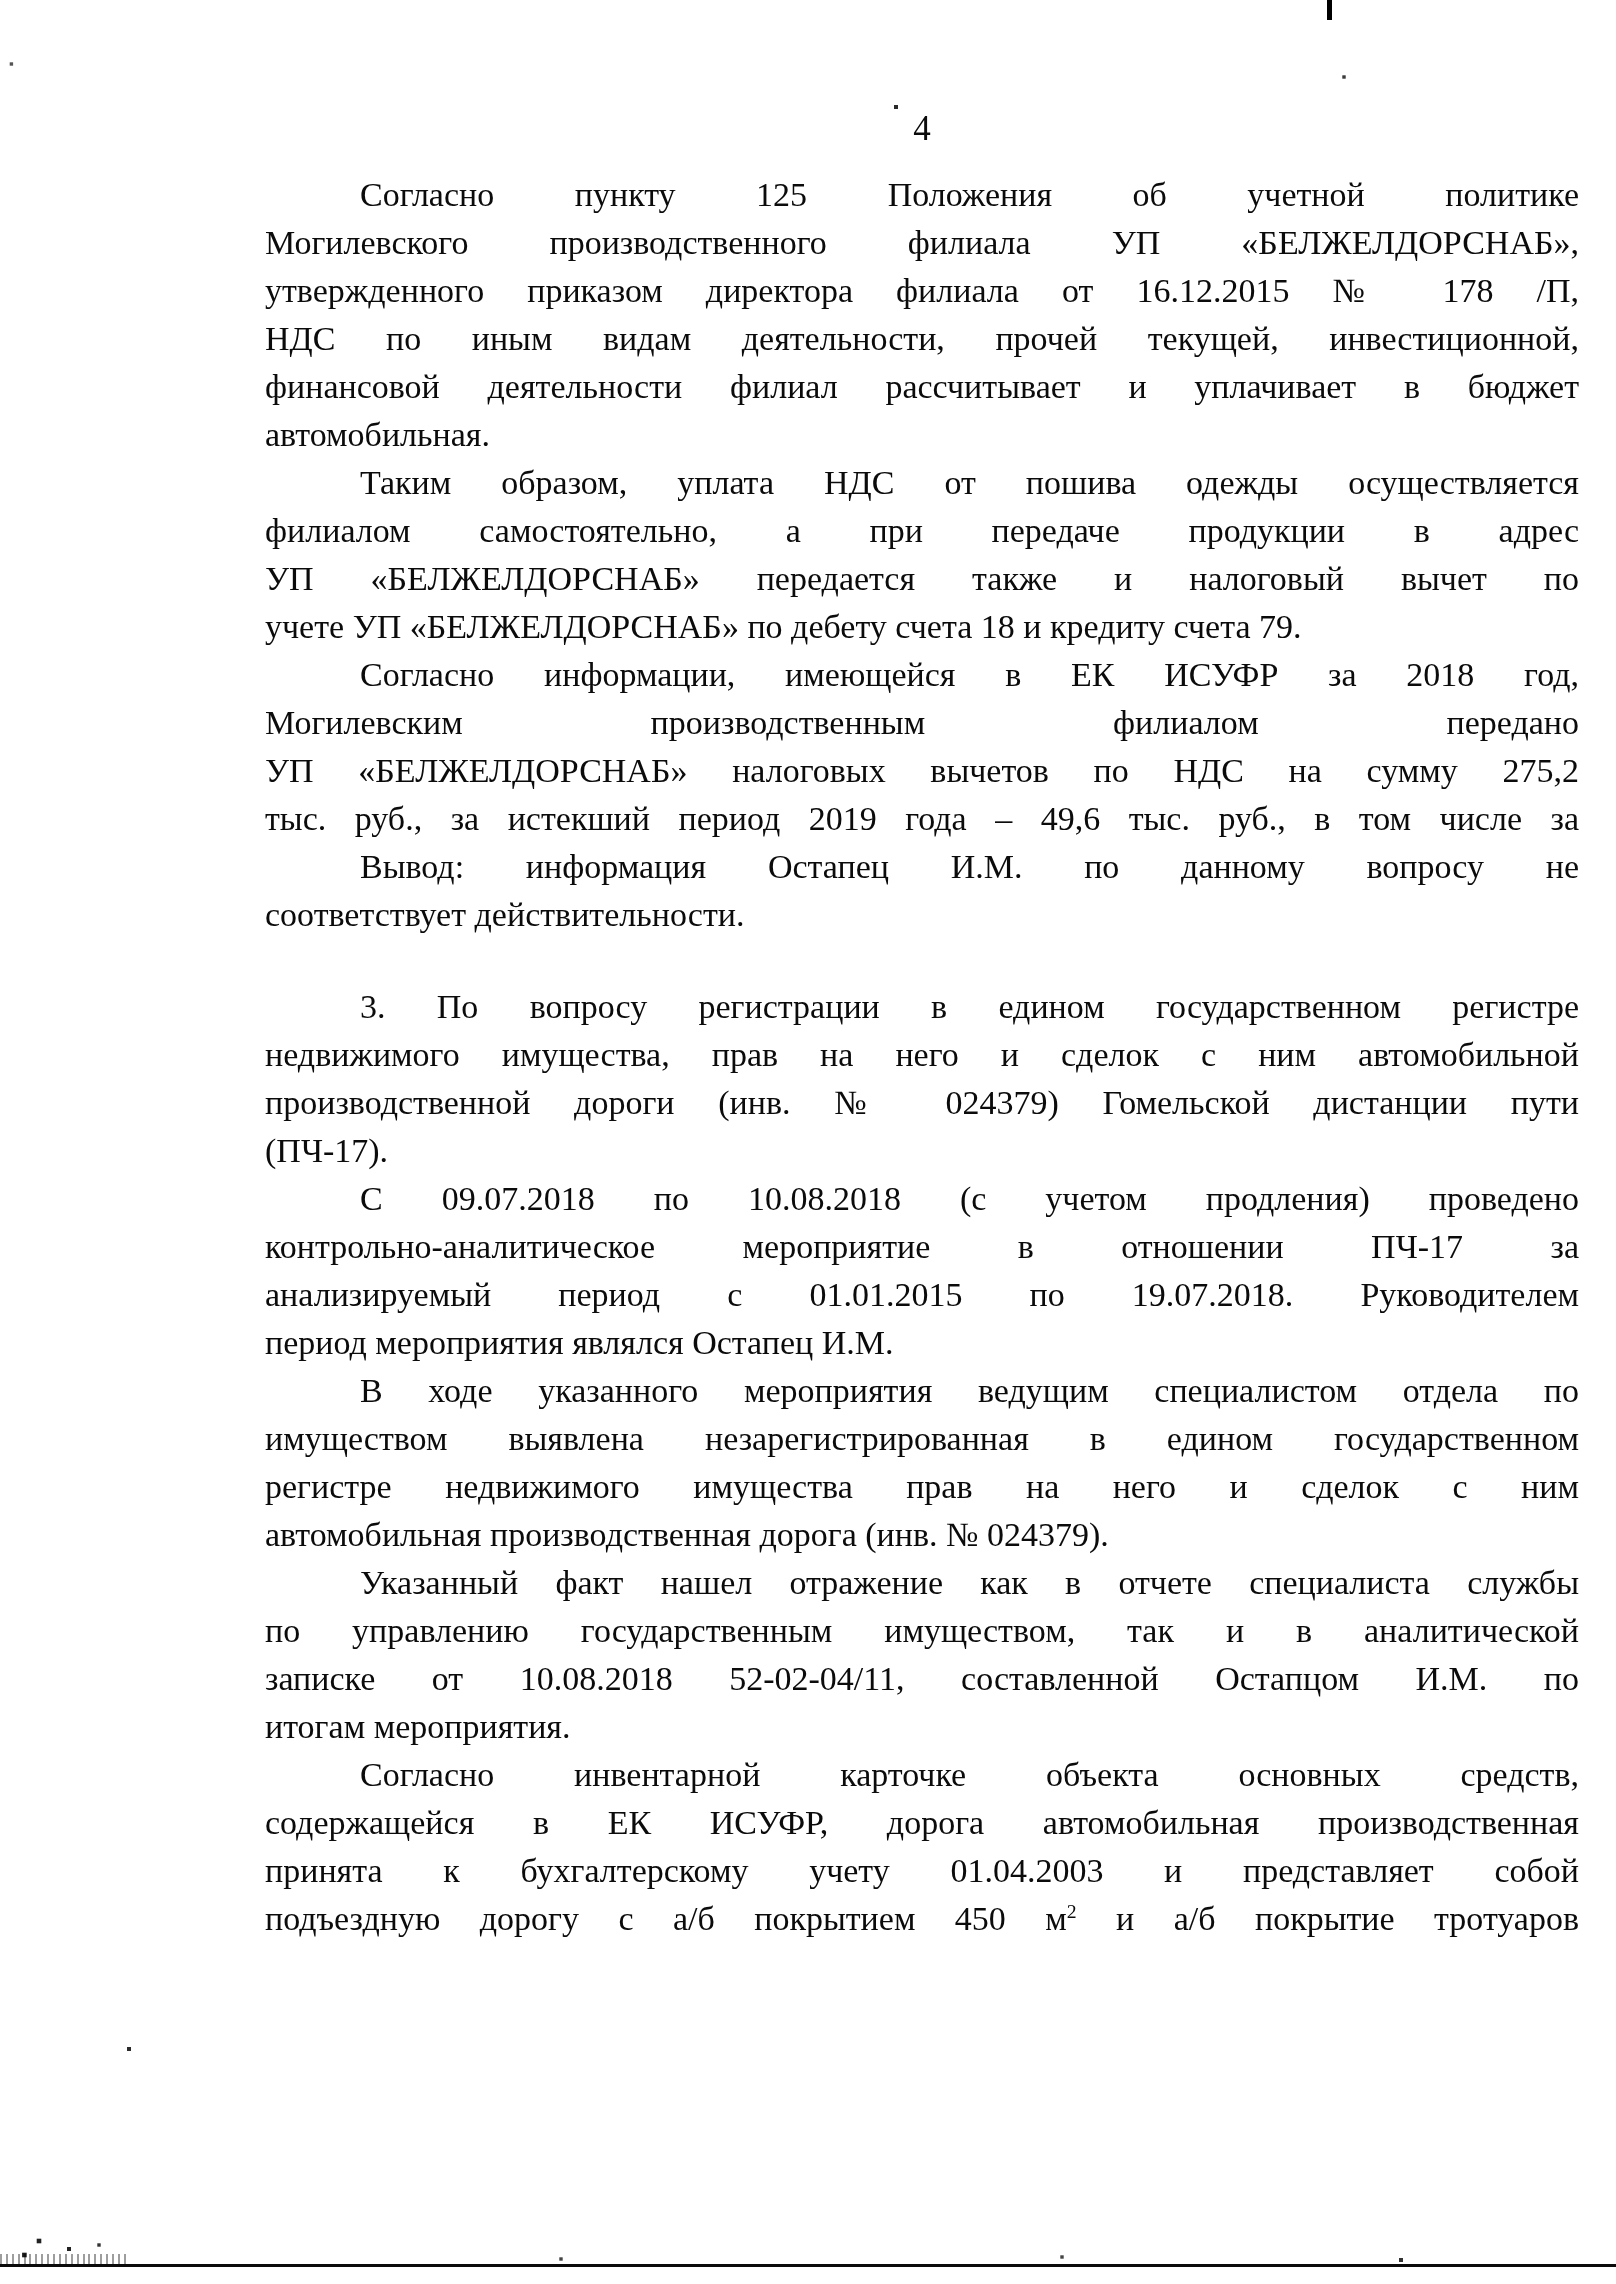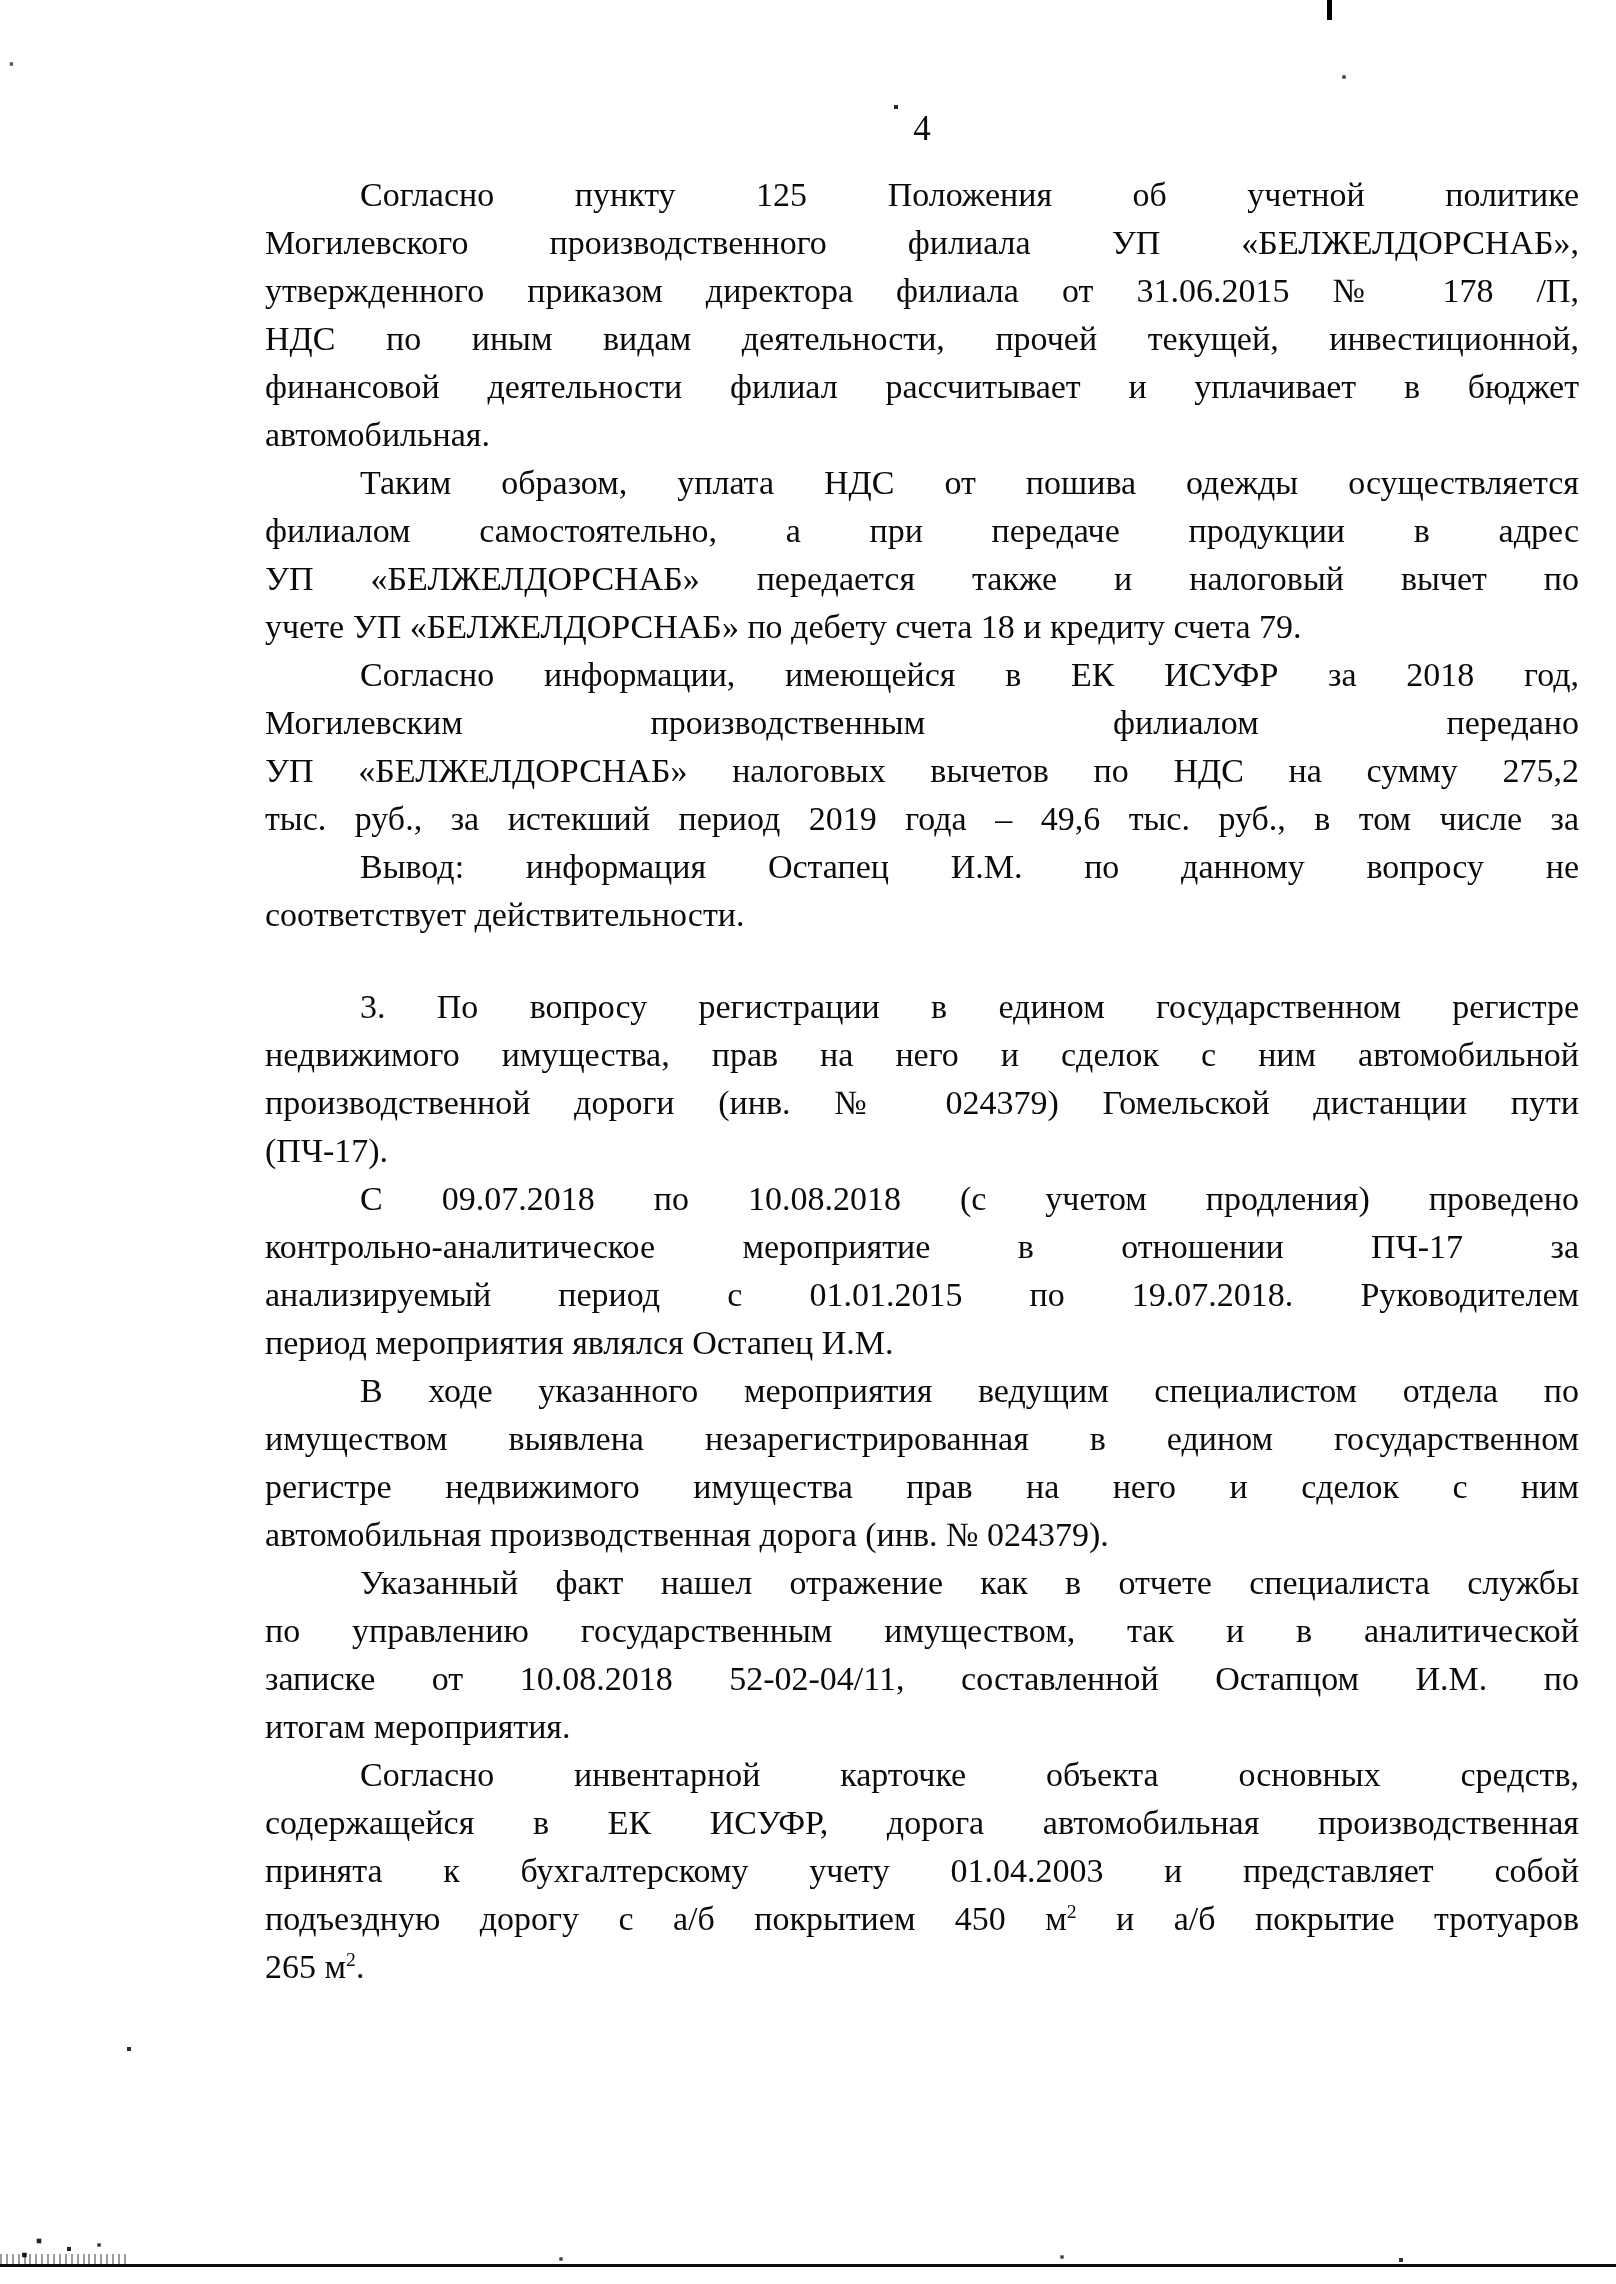--- a/index.html
+++ b/index.html
@@ -101,21 +101,21 @@
   <div class="corner-tick"></div>
   <div class="speckles"></div>
 
   <div class="page-number">4</div>
 
   <div class="text-block">
 
     <div class="para">
       <div class="ln first">Согласно пункту 125 Положения об учетной политике</div>
       <div class="ln">Могилевского производственного филиала УП «БЕЛЖЕЛДОРСНАБ»,</div>
-      <div class="ln">утвержденного приказом директора филиала от 31.06.2015 № 178 /П,</div>
+      <div class="ln">утвержденного приказом директора филиала от 16.12.2015 № 178 /П,</div>
       <div class="ln">НДС по иным видам деятельности, прочей текущей, инвестиционной,</div>
       <div class="ln">финансовой деятельности филиал рассчитывает и уплачивает в бюджет</div>
       <div class="ln end">автомобильная.</div>
     </div>
 
     <div class="para">
       <div class="ln first">Таким образом, уплата НДС от пошива одежды осуществляется</div>
       <div class="ln">филиалом самостоятельно, а при передаче продукции в адрес</div>
       <div class="ln">УП «БЕЛЖЕЛДОРСНАБ» передается также и налоговый вычет по</div>
       <div class="ln end">учете УП «БЕЛЖЕЛДОРСНАБ» по дебету счета 18 и кредиту счета 79.</div>
@@ -163,23 +163,20 @@
       <div class="ln end">итогам мероприятия.</div>
     </div>
 
     <div class="para">
       <div class="ln first">Согласно инвентарной карточке объекта основных средств,</div>
       <div class="ln">содержащейся в ЕК ИСУФР, дорога автомобильная производственная</div>
       <div class="ln">принята к бухгалтерскому учету 01.04.2003 и представляет собой</div>
       <div class="ln">
         <span>подъездную дорогу с а/б покрытием 450 м</span><sup class="sq">2</sup><span> и а/б покрытие тротуаров</span>
       </div>
-      <div class="ln end">
-        <span>265 м</span><sup class="sq">2</sup><span>.</span>
-      </div>
     </div>
 
   </div>
 
   <div class="bottom-scan-smudge"></div>
   <div class="bottom-scan-line"></div>
 
 </div>
 
 

